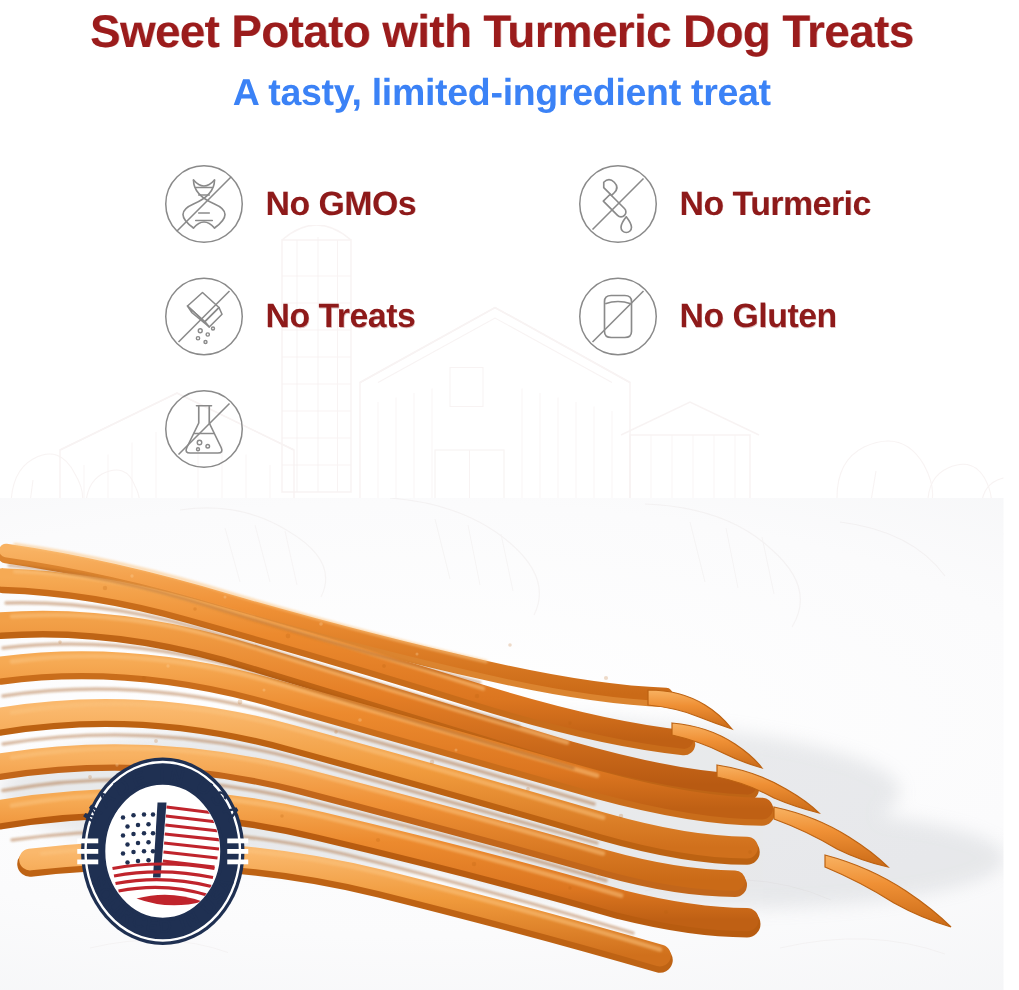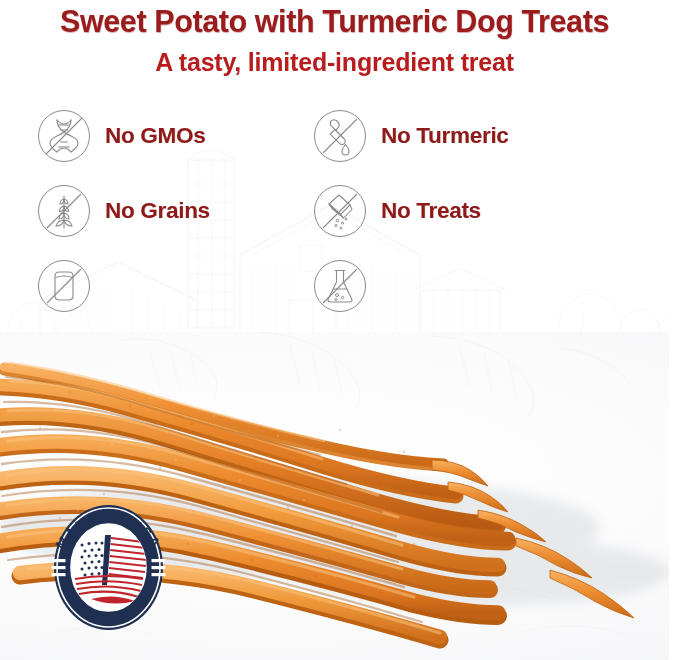--- a/index.html
+++ b/index.html
@@ -33,32 +33,32 @@
     color:#9B1C1C;
     letter-spacing:-0.4px;
     line-height:1.18;
     white-space:nowrap;
     text-shadow:0.5px 0.5px 0 rgba(150,25,25,.35);
   }
   .subtitle {
     margin-top:7px;
     font-size:25px;
     font-weight:bold;
-    color:#b91c1c;
+    color:#3b82f6;
     letter-spacing:-0.2px;
     line-height:1.2;
     white-space:nowrap;
   }
 
   
   .claims {
     position:relative;
     z-index:3;
     margin-top:22px;
-    padding-left:36px;
+    padding-left:108px;
     display:grid;
     grid-template-columns:276px 300px;
     grid-auto-rows:75px;
     align-items:center;
   }
   .claim { display:flex; align-items:center; gap:13px; }
   .claim-icon { width:56px; height:56px; flex:0 0 56px; }
   .claim-icon svg { display:block; width:56px; height:56px; }
   .claim-label {
     font-size:22.5px;
@@ -237,40 +237,20 @@
             <path d="M18.5 13.5 q3.5 -3.5 7 0 q3.5 3.5 0 7 l-1.8 1.8 l-5.2 -5.2 Z"></path>
             <path d="M22.8 21.5 l9.5 9.5 a3.2 3.2 0 0 1 0 4.6 a3.2 3.2 0 0 1 -4.6 0 l-9.5 -9.5 Z"></path>
             <path d="M33.5 36.5 q3.5 4.5 3.5 7 a3.5 3.5 0 0 1 -7 0 q0 -2.5 3.5 -7 Z"></path>
           </g>
           <line x1="11" y1="45" x2="45" y2="11" stroke="#8A8A8A" stroke-width="1.1"></line>
         </svg>
       </span>
       <span class="claim-label">No Turmeric</span>
     </div>
 
-    <div class="claim">
-      <span class="claim-icon">
-        <svg viewBox="0 0 56 56">
-          <circle cx="28" cy="28" r="25.5" fill="none" stroke="#8A8A8A" stroke-width="1"></circle>
-          <g fill="none" stroke="#8A8A8A" stroke-width="1.05" stroke-linecap="round">
-            <line x1="28" y1="13" x2="28" y2="45"></line>
-            <path d="M28 16 q-4 1 -4 5 q4 0 4 -5 Z"></path>
-            <path d="M28 16 q4 1 4 5 q-4 0 -4 -5 Z"></path>
-            <path d="M28 23 q-4.5 1 -4.5 5.5 q4.5 0 4.5 -5.5 Z"></path>
-            <path d="M28 23 q4.5 1 4.5 5.5 q-4.5 0 -4.5 -5.5 Z"></path>
-            <path d="M28 30 q-5 1 -5 6 q5 0 5 -6 Z"></path>
-            <path d="M28 30 q5 1 5 6 q-5 0 -5 -6 Z"></path>
-            <path d="M28 37 q-6.5 0.5 -8 6 q6.5 0 8 -6 Z"></path>
-            <path d="M28 37 q6.5 0.5 8 6 q-6.5 0 -8 -6 Z"></path>
-          </g>
-          <line x1="11" y1="45" x2="45" y2="11" stroke="#8A8A8A" stroke-width="1.1"></line>
-        </svg>
-      </span>
-      <span class="claim-label">No Grains</span>
-    </div>
 
     <div class="claim">
       <span class="claim-icon">
         <svg viewBox="0 0 56 56">
           <circle cx="28" cy="28" r="25.5" fill="none" stroke="#8A8A8A" stroke-width="1"></circle>
           <g fill="none" stroke="#8A8A8A" stroke-width="1.05" stroke-linejoin="round">
             <path d="M17 21 L27 12 L38 22 L28.5 31.5 Z"></path>
             <path d="M28.5 31.5 L38 22 L40 26.5 L31.5 35 Z"></path>
             <path d="M17 21 L28.5 31.5 L31.5 35 L20 25.5 Z"></path>
           </g>
@@ -291,20 +271,21 @@
       <span class="claim-icon">
         <svg viewBox="0 0 56 56">
           <circle cx="28" cy="28" r="25.5" fill="none" stroke="#8A8A8A" stroke-width="1"></circle>
           <g fill="none" stroke="#8A8A8A" stroke-width="1.1" stroke-linejoin="round">
             <path d="M19 18 q0 -4 4.5 -4 l9 0 q4.5 0 4.5 4 l0 20 q0 4 -4.5 4 l-9 0 q-4.5 0 -4.5 -4 Z"></path>
             <path d="M19.5 19.5 q8.5 -3 17 0"></path>
           </g>
           <line x1="11" y1="45" x2="45" y2="11" stroke="#8A8A8A" stroke-width="1.1"></line>
         </svg>
       </span>
+      <span class="claim-label">No Gluten</span>
     </div>
 
     <div class="claim">
       <span class="claim-icon">
         <svg viewBox="0 0 56 56">
           <circle cx="28" cy="28" r="25.5" fill="none" stroke="#8A8A8A" stroke-width="1"></circle>
           <g fill="none" stroke="#8A8A8A" stroke-width="1.1" stroke-linejoin="round" stroke-linecap="round">
             <line x1="23" y1="12.5" x2="33" y2="12.5"></line>
             <path d="M24.5 12.5 L24.5 24 L16.5 40.5 q-1.6 3.5 2.3 3.5 l18.4 0 q3.9 0 2.3 -3.5 L31.5 24 L31.5 12.5"></path>
             <line x1="21.3" y1="31" x2="34.7" y2="31"></line>

